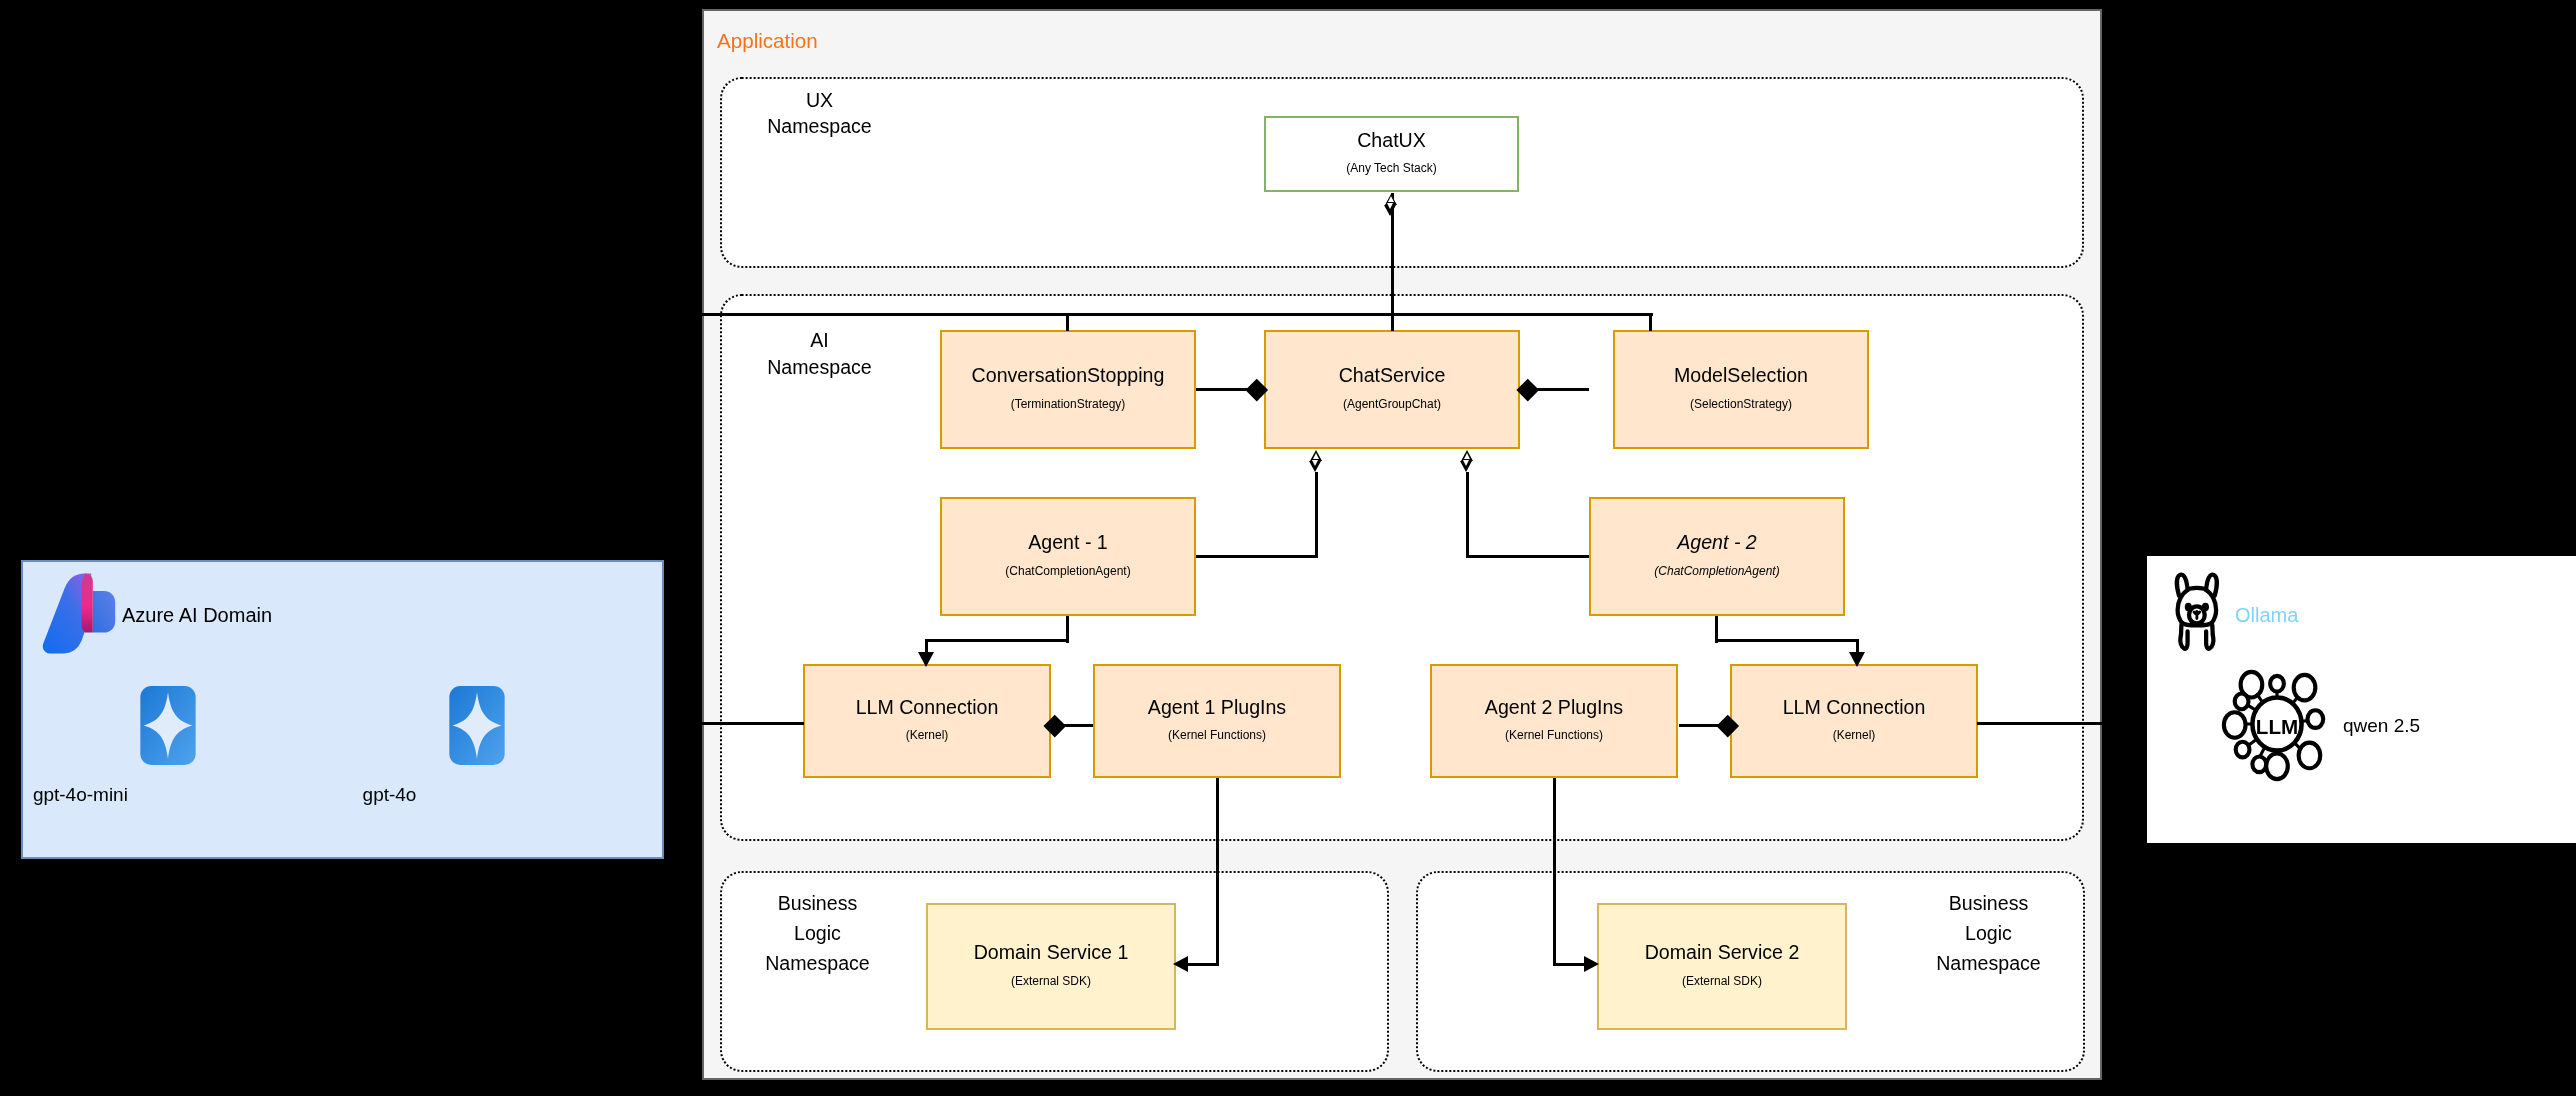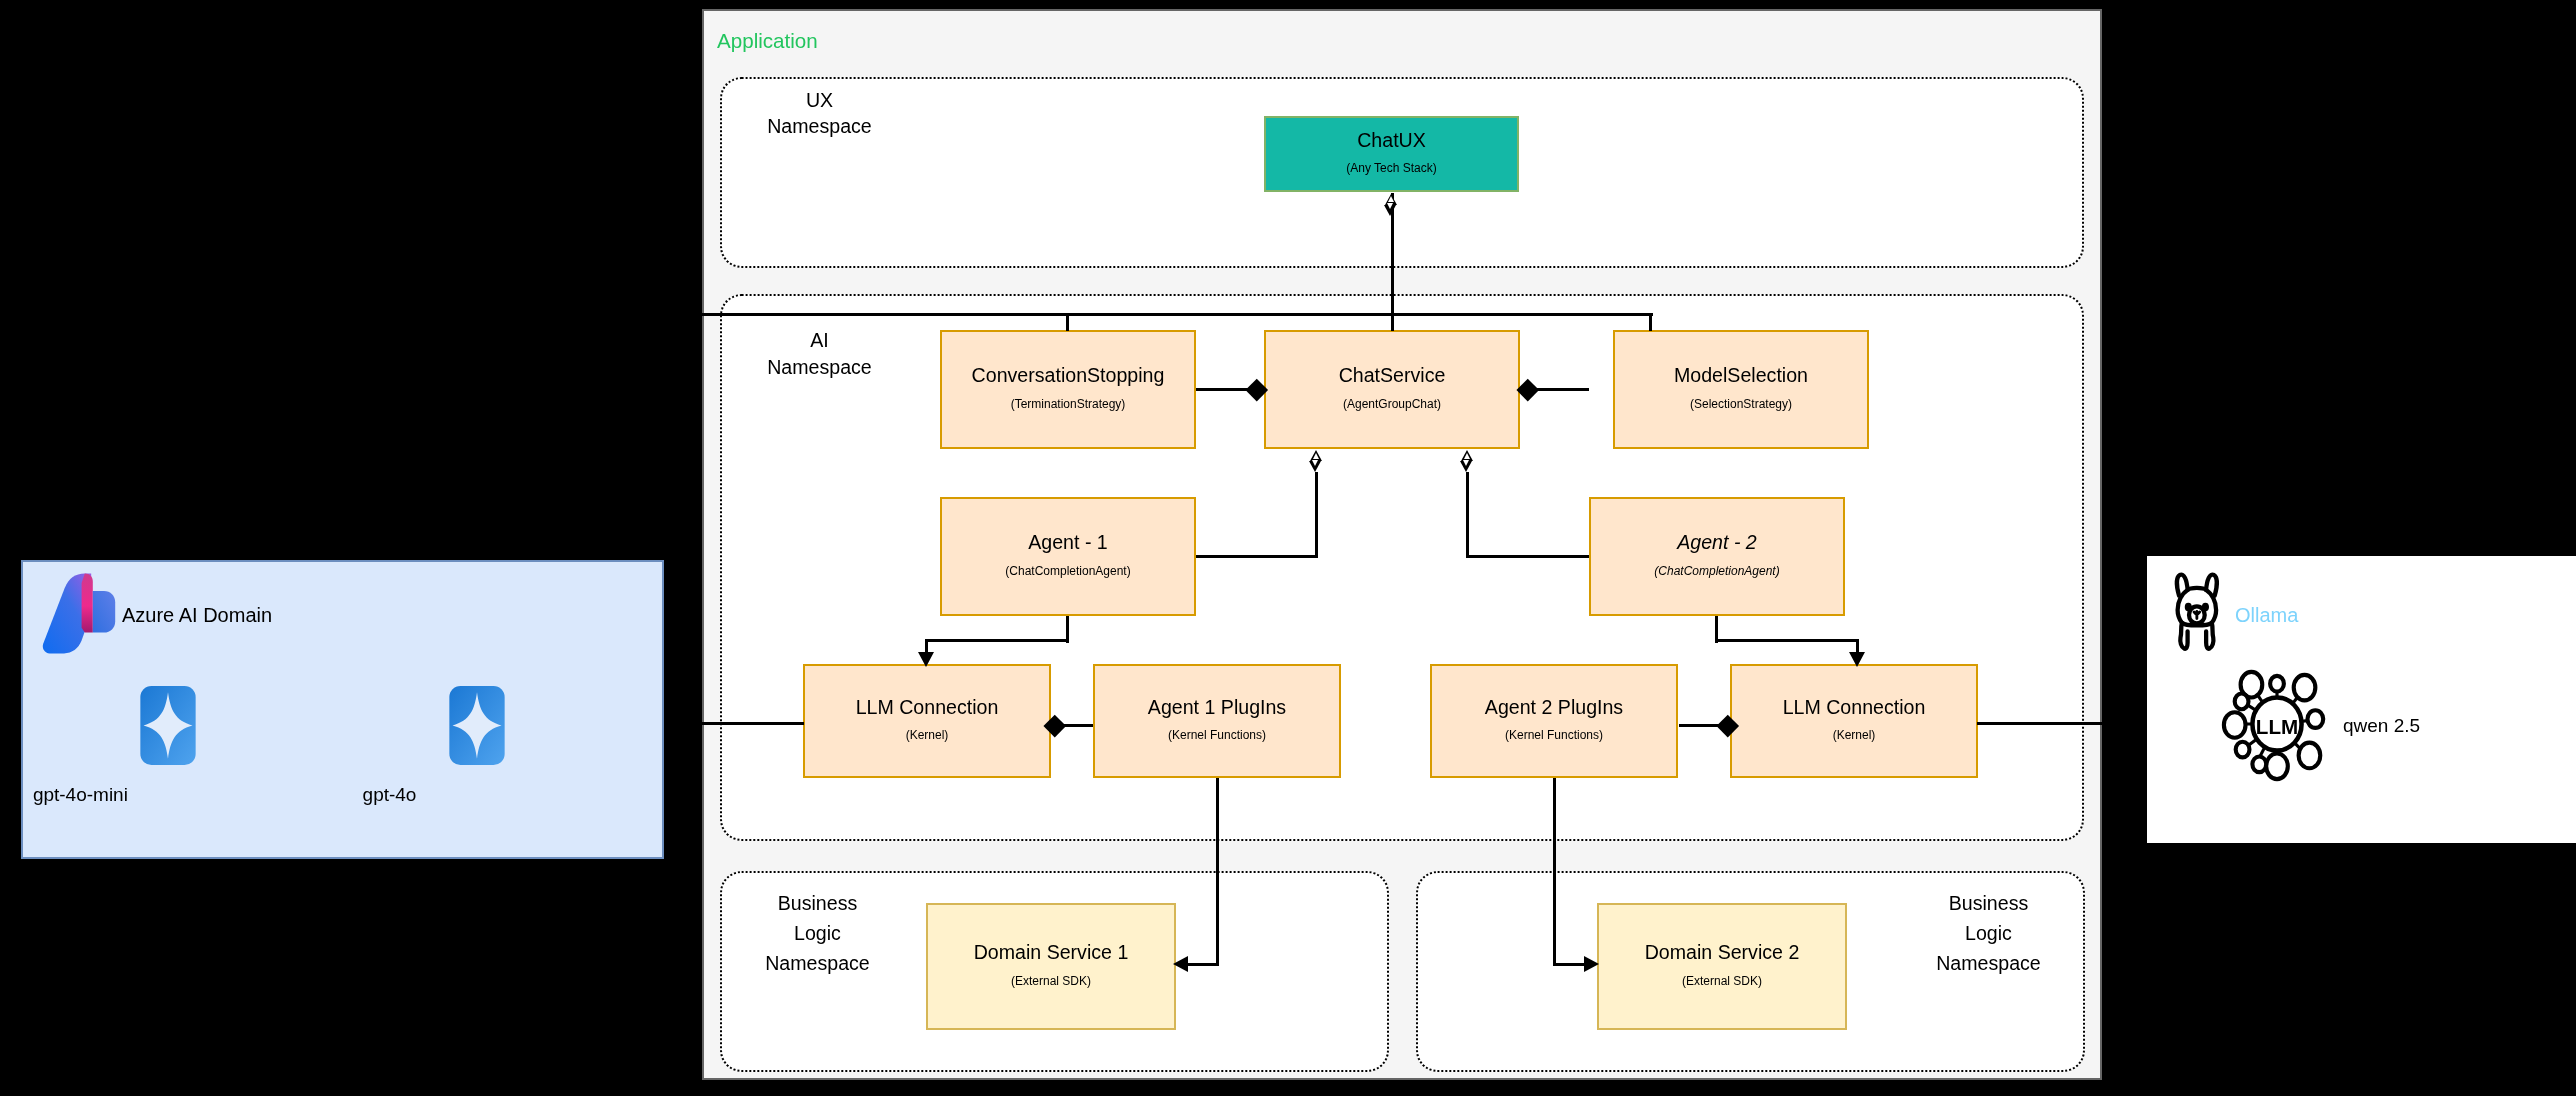--- a/index.html
+++ b/index.html
@@ -6,37 +6,37 @@
   body{font-family:"Liberation Sans",sans-serif;}
   #stage{position:relative;width:2836px;height:1096px;background:#000;overflow:hidden;}
 
   
   .abs{position:absolute;box-sizing:border-box;}
 
   
   #app-container{left:702px;top:9.3px;width:1400px;height:1071px;
       background:#f5f5f5;border:2.1px solid #666666;}
   #app-title{left:717px;top:25px;width:206px;height:31px;
-      font-size:20.6px;color:#22c55e;line-height:31px;text-align:left;}
+      font-size:20.6px;color:#f97316;line-height:31px;text-align:left;}
 
   
   .ns{border:2.6px dotted #000000;border-radius:21.6px;background:#ffffff;}
   #ns-ux{left:720px;top:77px;width:1364px;height:191px;}
   #ns-ai{left:720px;top:294px;width:1364px;height:547px;}
   #ns-bl1{left:720px;top:871px;width:669px;height:201px;}
   #ns-bl2{left:1416px;top:871px;width:669px;height:201px;}
 
   .ns-label{position:absolute;font-size:19.6px;color:#000;line-height:27px;text-align:center;}
 
   
   .node{position:absolute;box-sizing:border-box;display:flex;flex-direction:column;
       align-items:center;justify-content:center;text-align:center;z-index:6;}
   .node .t1{font-size:19.6px;color:#000;line-height:24px;}
   .node .t2{font-size:12px;color:#000;line-height:23px;margin-top:5.2px;}
-  .green{background:#14b8a6;border:2.6px solid #82b366;align-items:center;}
+  .green{background:#ffffff;border:2.6px solid #82b366;align-items:center;}
   .orange{background:#ffe6cc;border:2.6px solid #d79b00;}
   .yellow{background:#fff2cc;border:2.6px solid #d6b656;}
 
   
   .ln{position:absolute;background:#000;z-index:4;}
   .lnh{height:3.1px;}
   .lnv{width:3.1px;}
   .ln.over{z-index:8;}
 
   

